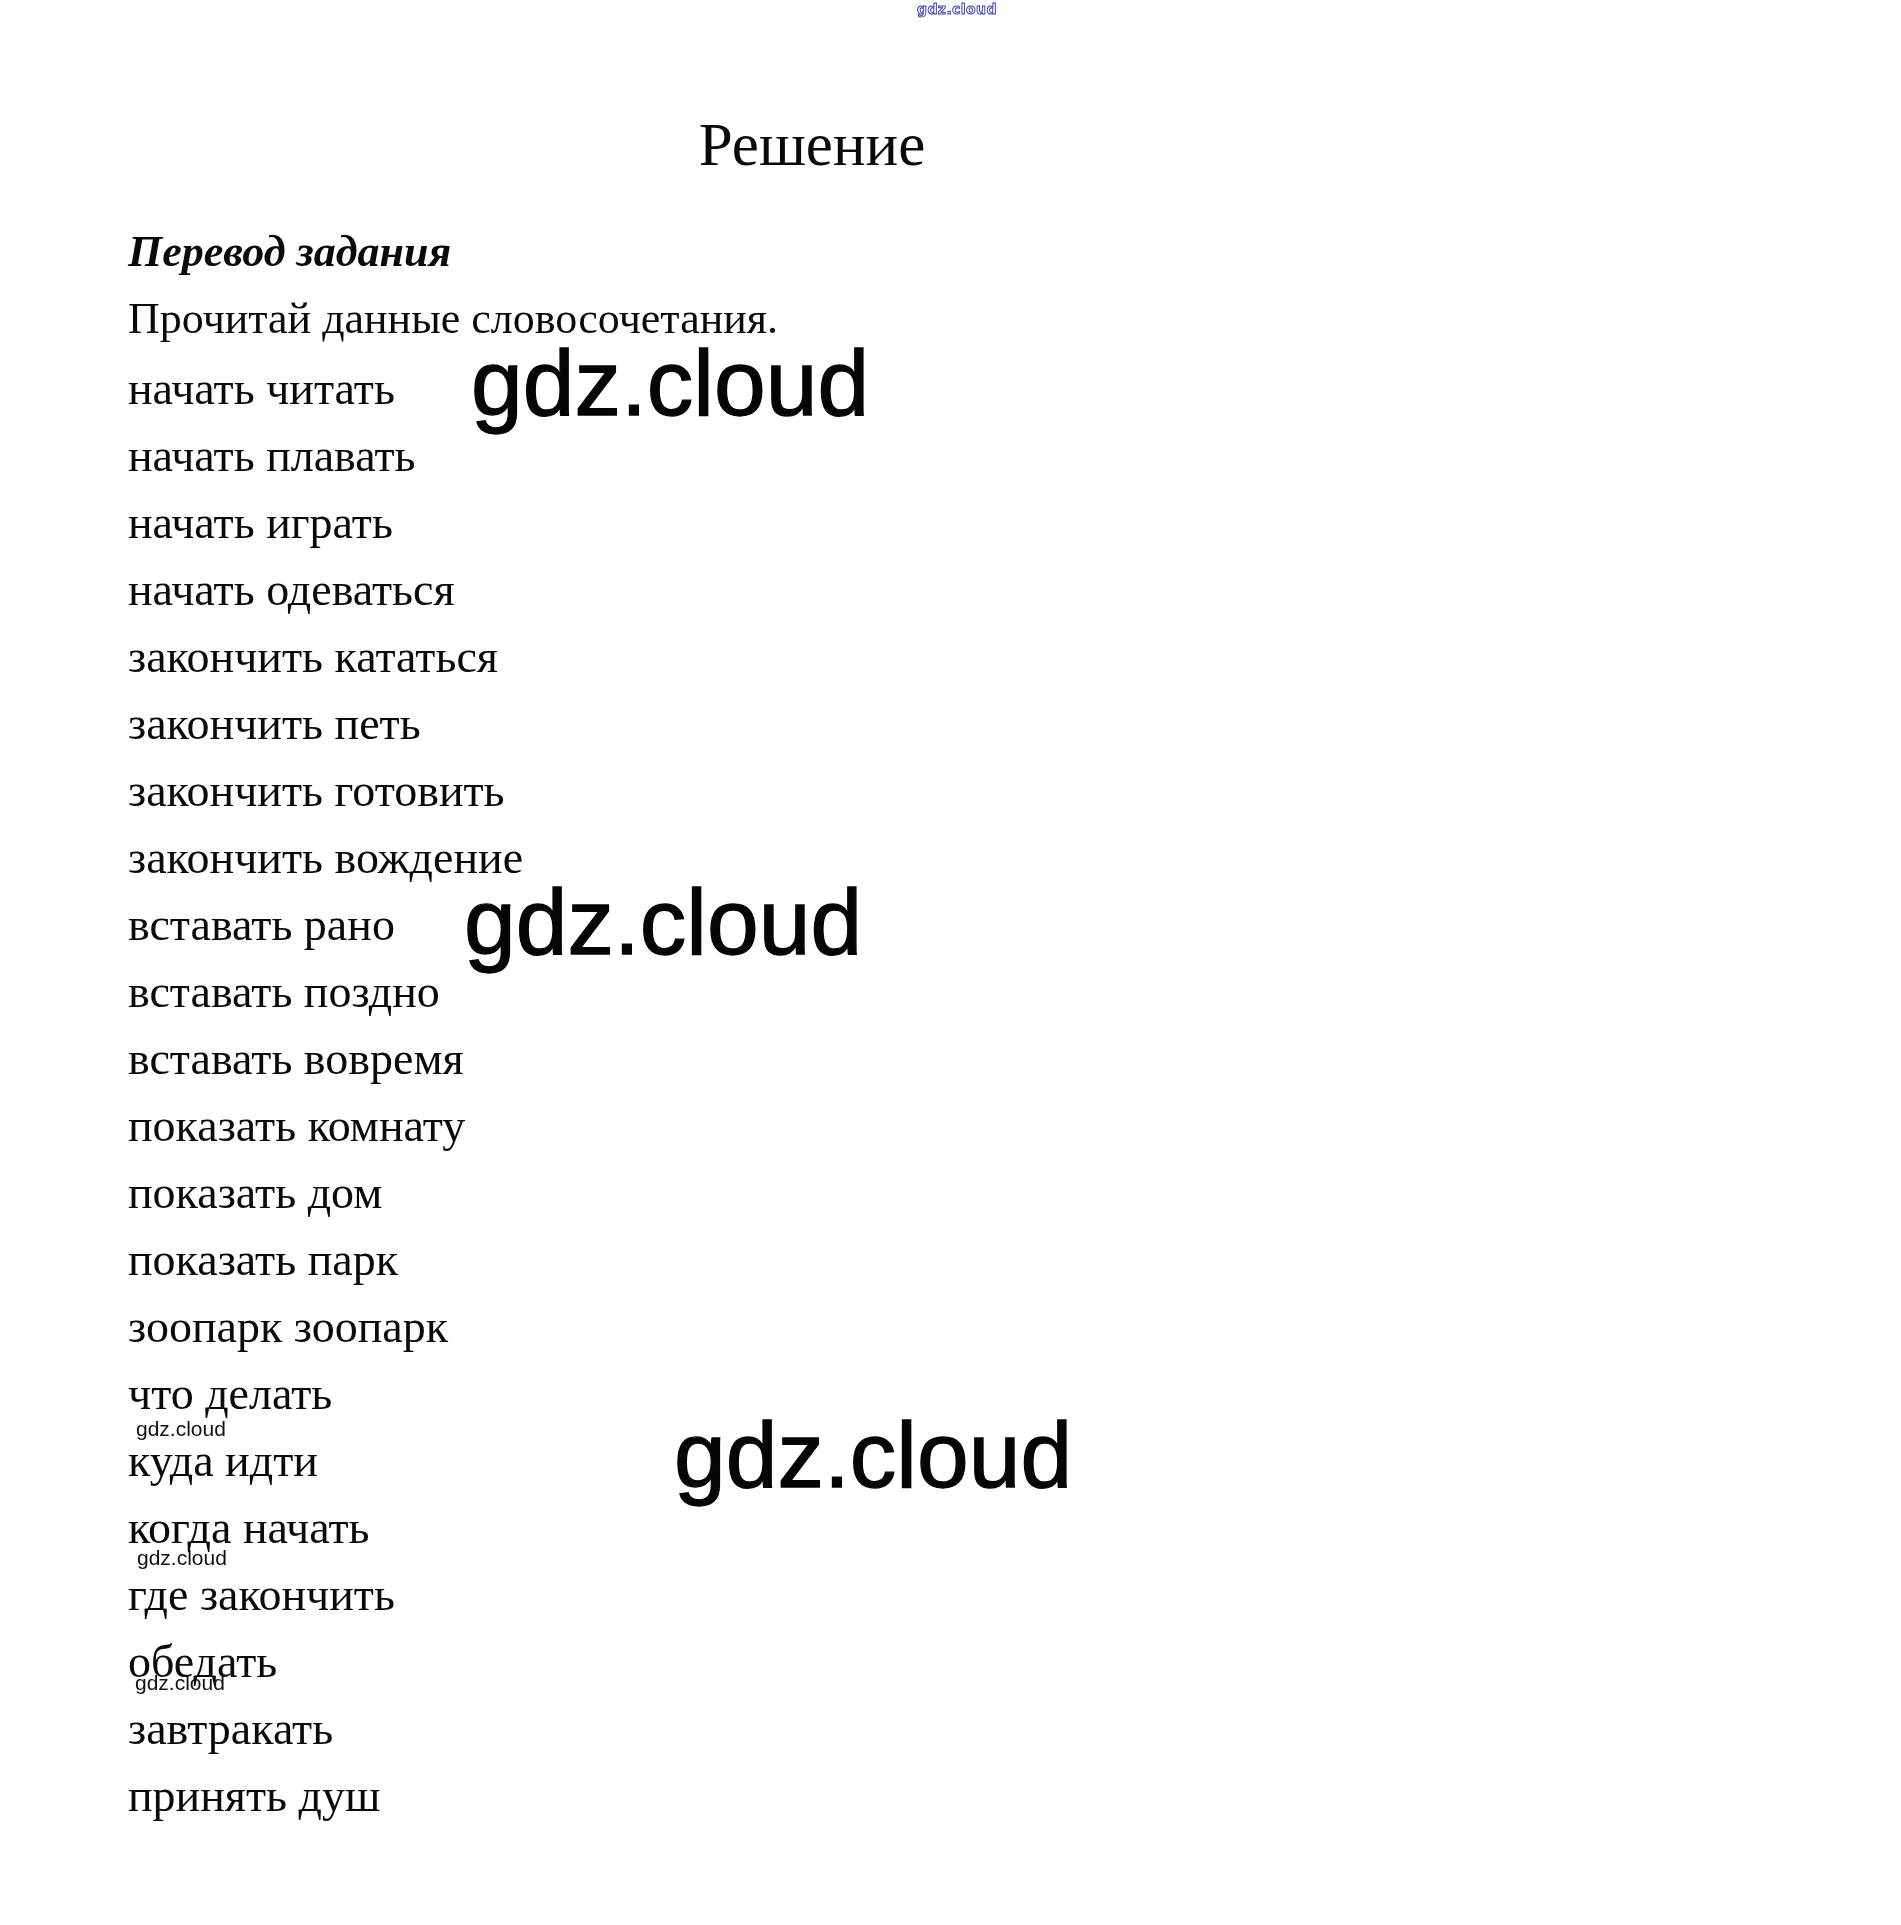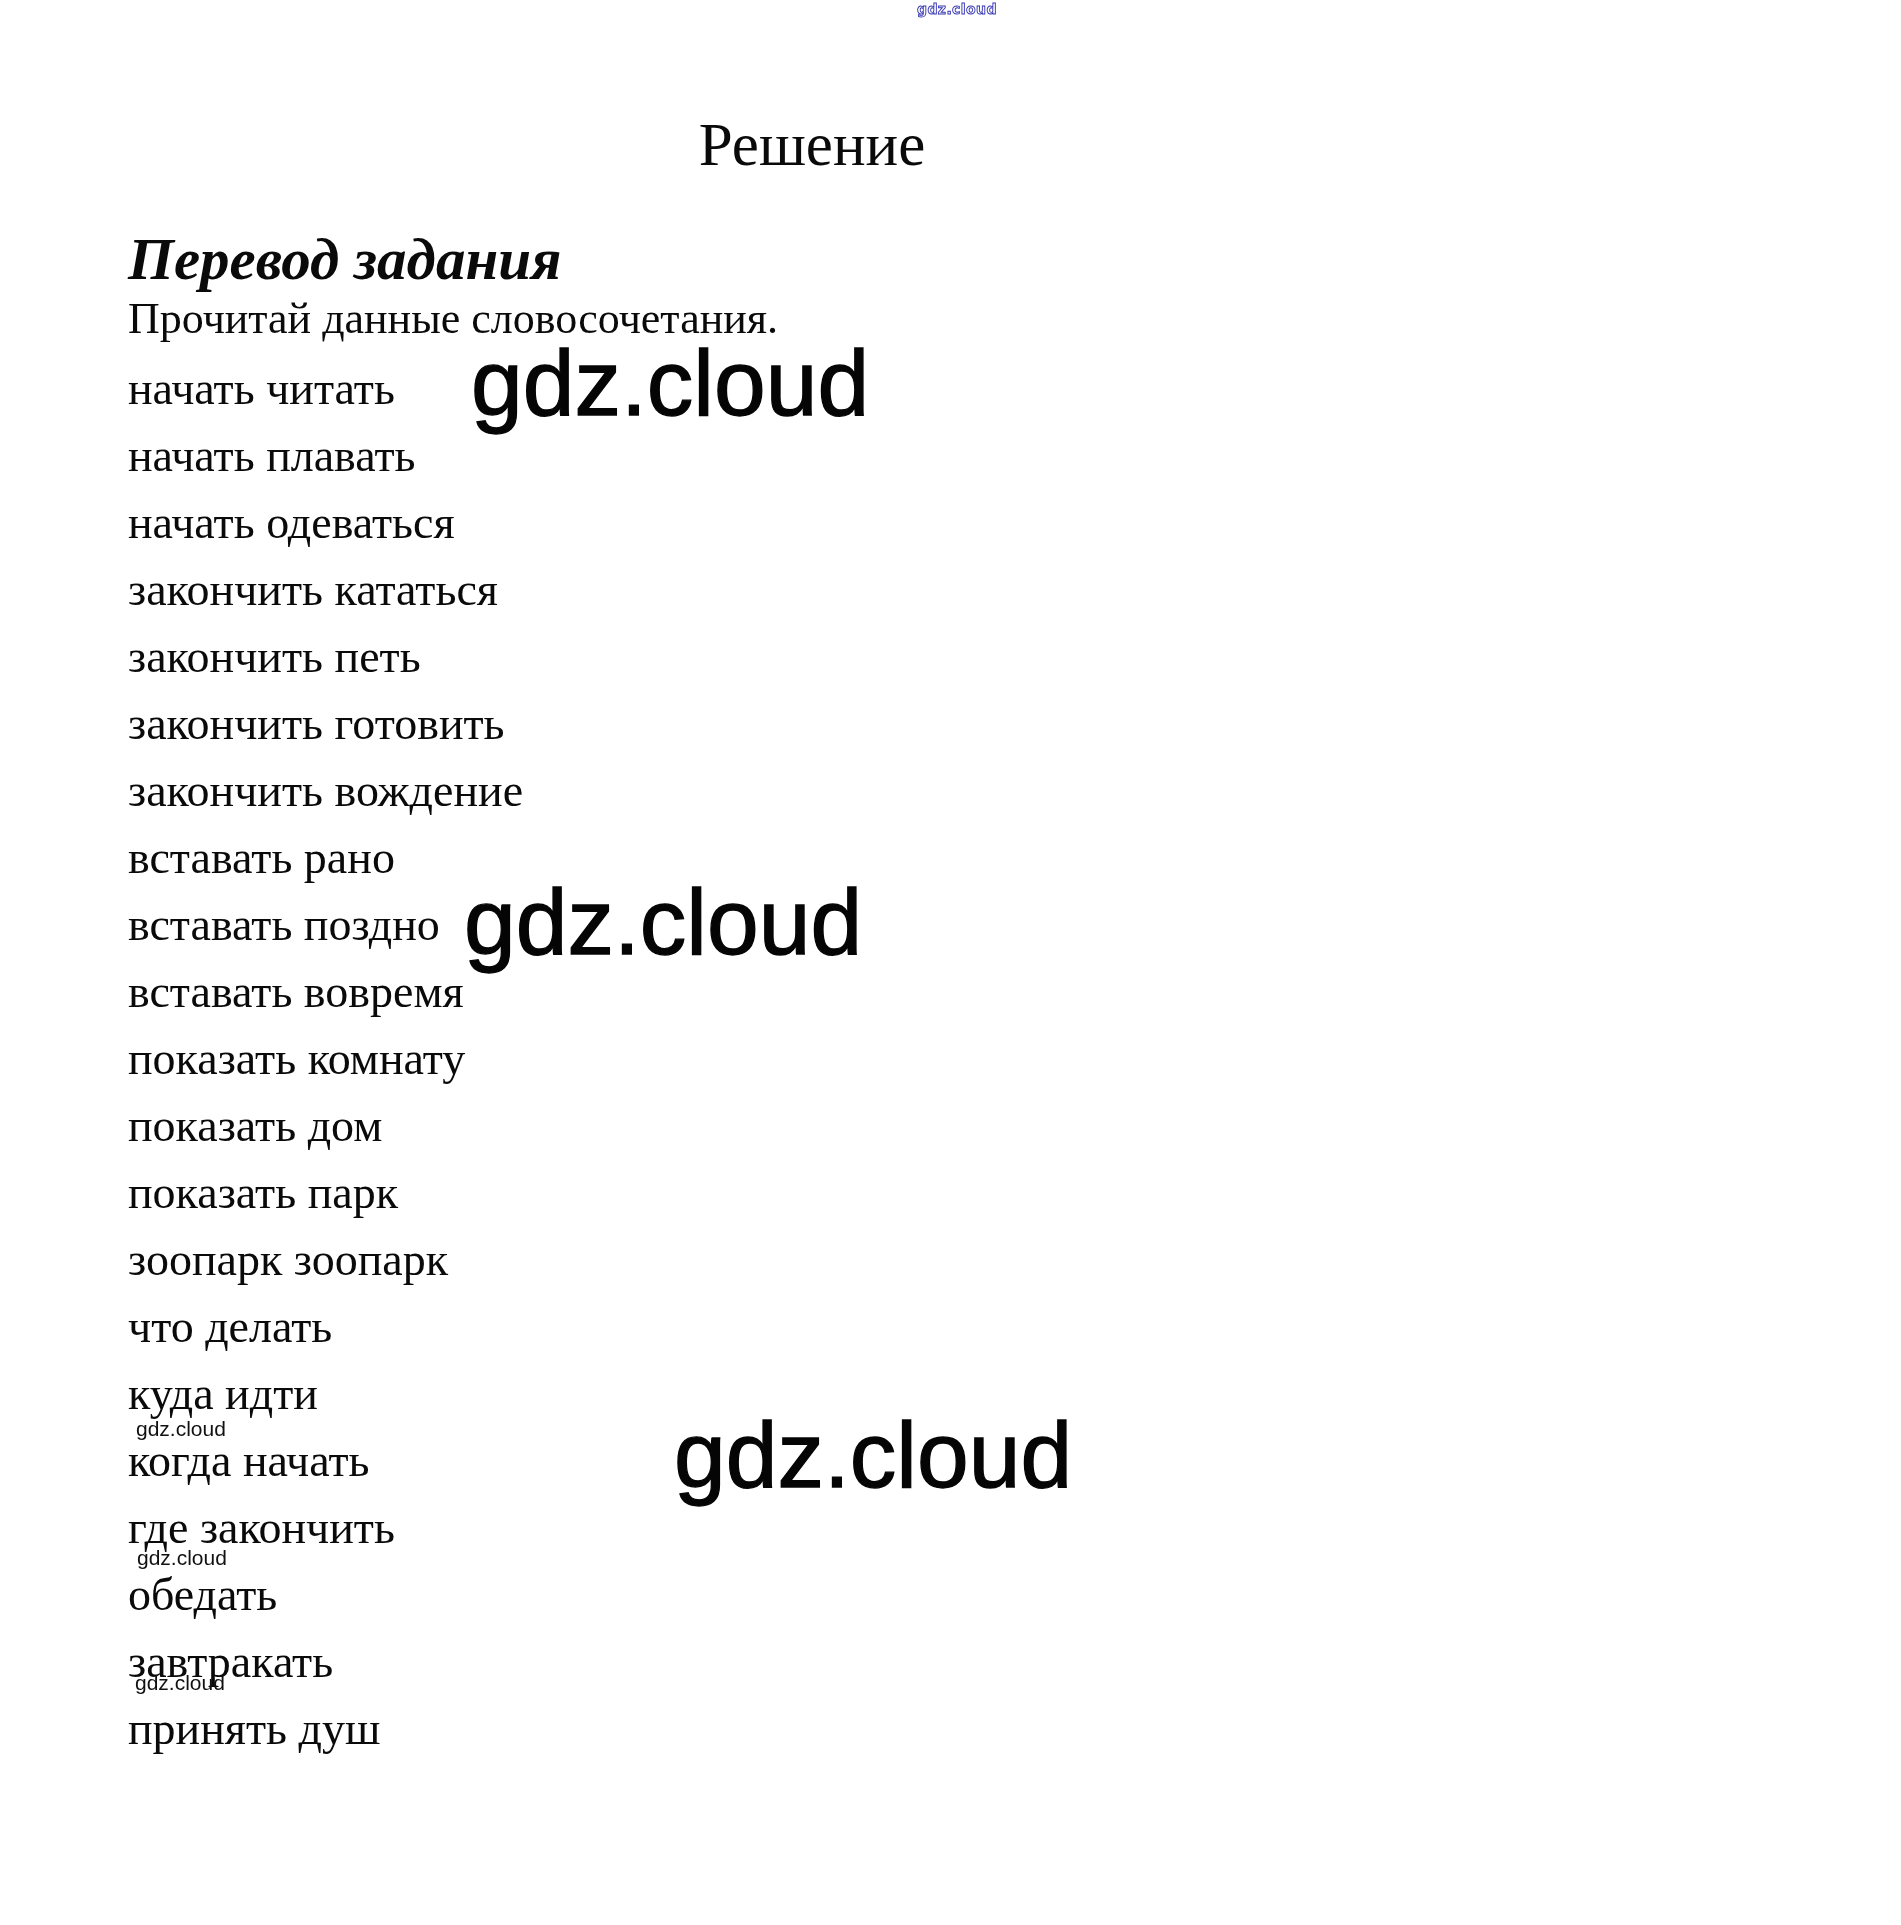--- a/index.html
+++ b/index.html
@@ -36,21 +36,21 @@
     transform: translateX(18px);
     font-size: 61px;
     font-weight: normal;
     line-height: 1;
     white-space: nowrap;
   }
   .sec-title {
     position: absolute;
     left: 128px;
     top: 230px;
-    font-size: 59px;
+    font-size: 44px;
     font-weight: bold;
     font-style: italic;
     line-height: 1;
     white-space: nowrap;
   }
   .intro {
     position: absolute;
     left: 128px;
     top: 297px;
     font-size: 44px;
@@ -100,20 +100,21 @@
 
   <h1 class="title">Решение</h1>
 
   <div class="sec-title">Перевод задания</div>
 
   <div class="intro">Прочитай данные словосочетания.</div>
 
   <div class="phrases">
       <div class="phrase">начать читать</div>
       <div class="phrase">начать плавать</div>
+      <div class="phrase">начать играть</div>
       <div class="phrase">начать одеваться</div>
       <div class="phrase">закончить кататься</div>
       <div class="phrase">закончить петь</div>
       <div class="phrase">закончить готовить</div>
       <div class="phrase">закончить вождение</div>
       <div class="phrase">вставать рано</div>
       <div class="phrase">вставать поздно</div>
       <div class="phrase">вставать вовремя</div>
       <div class="phrase">показать комнату</div>
       <div class="phrase">показать дом</div>

